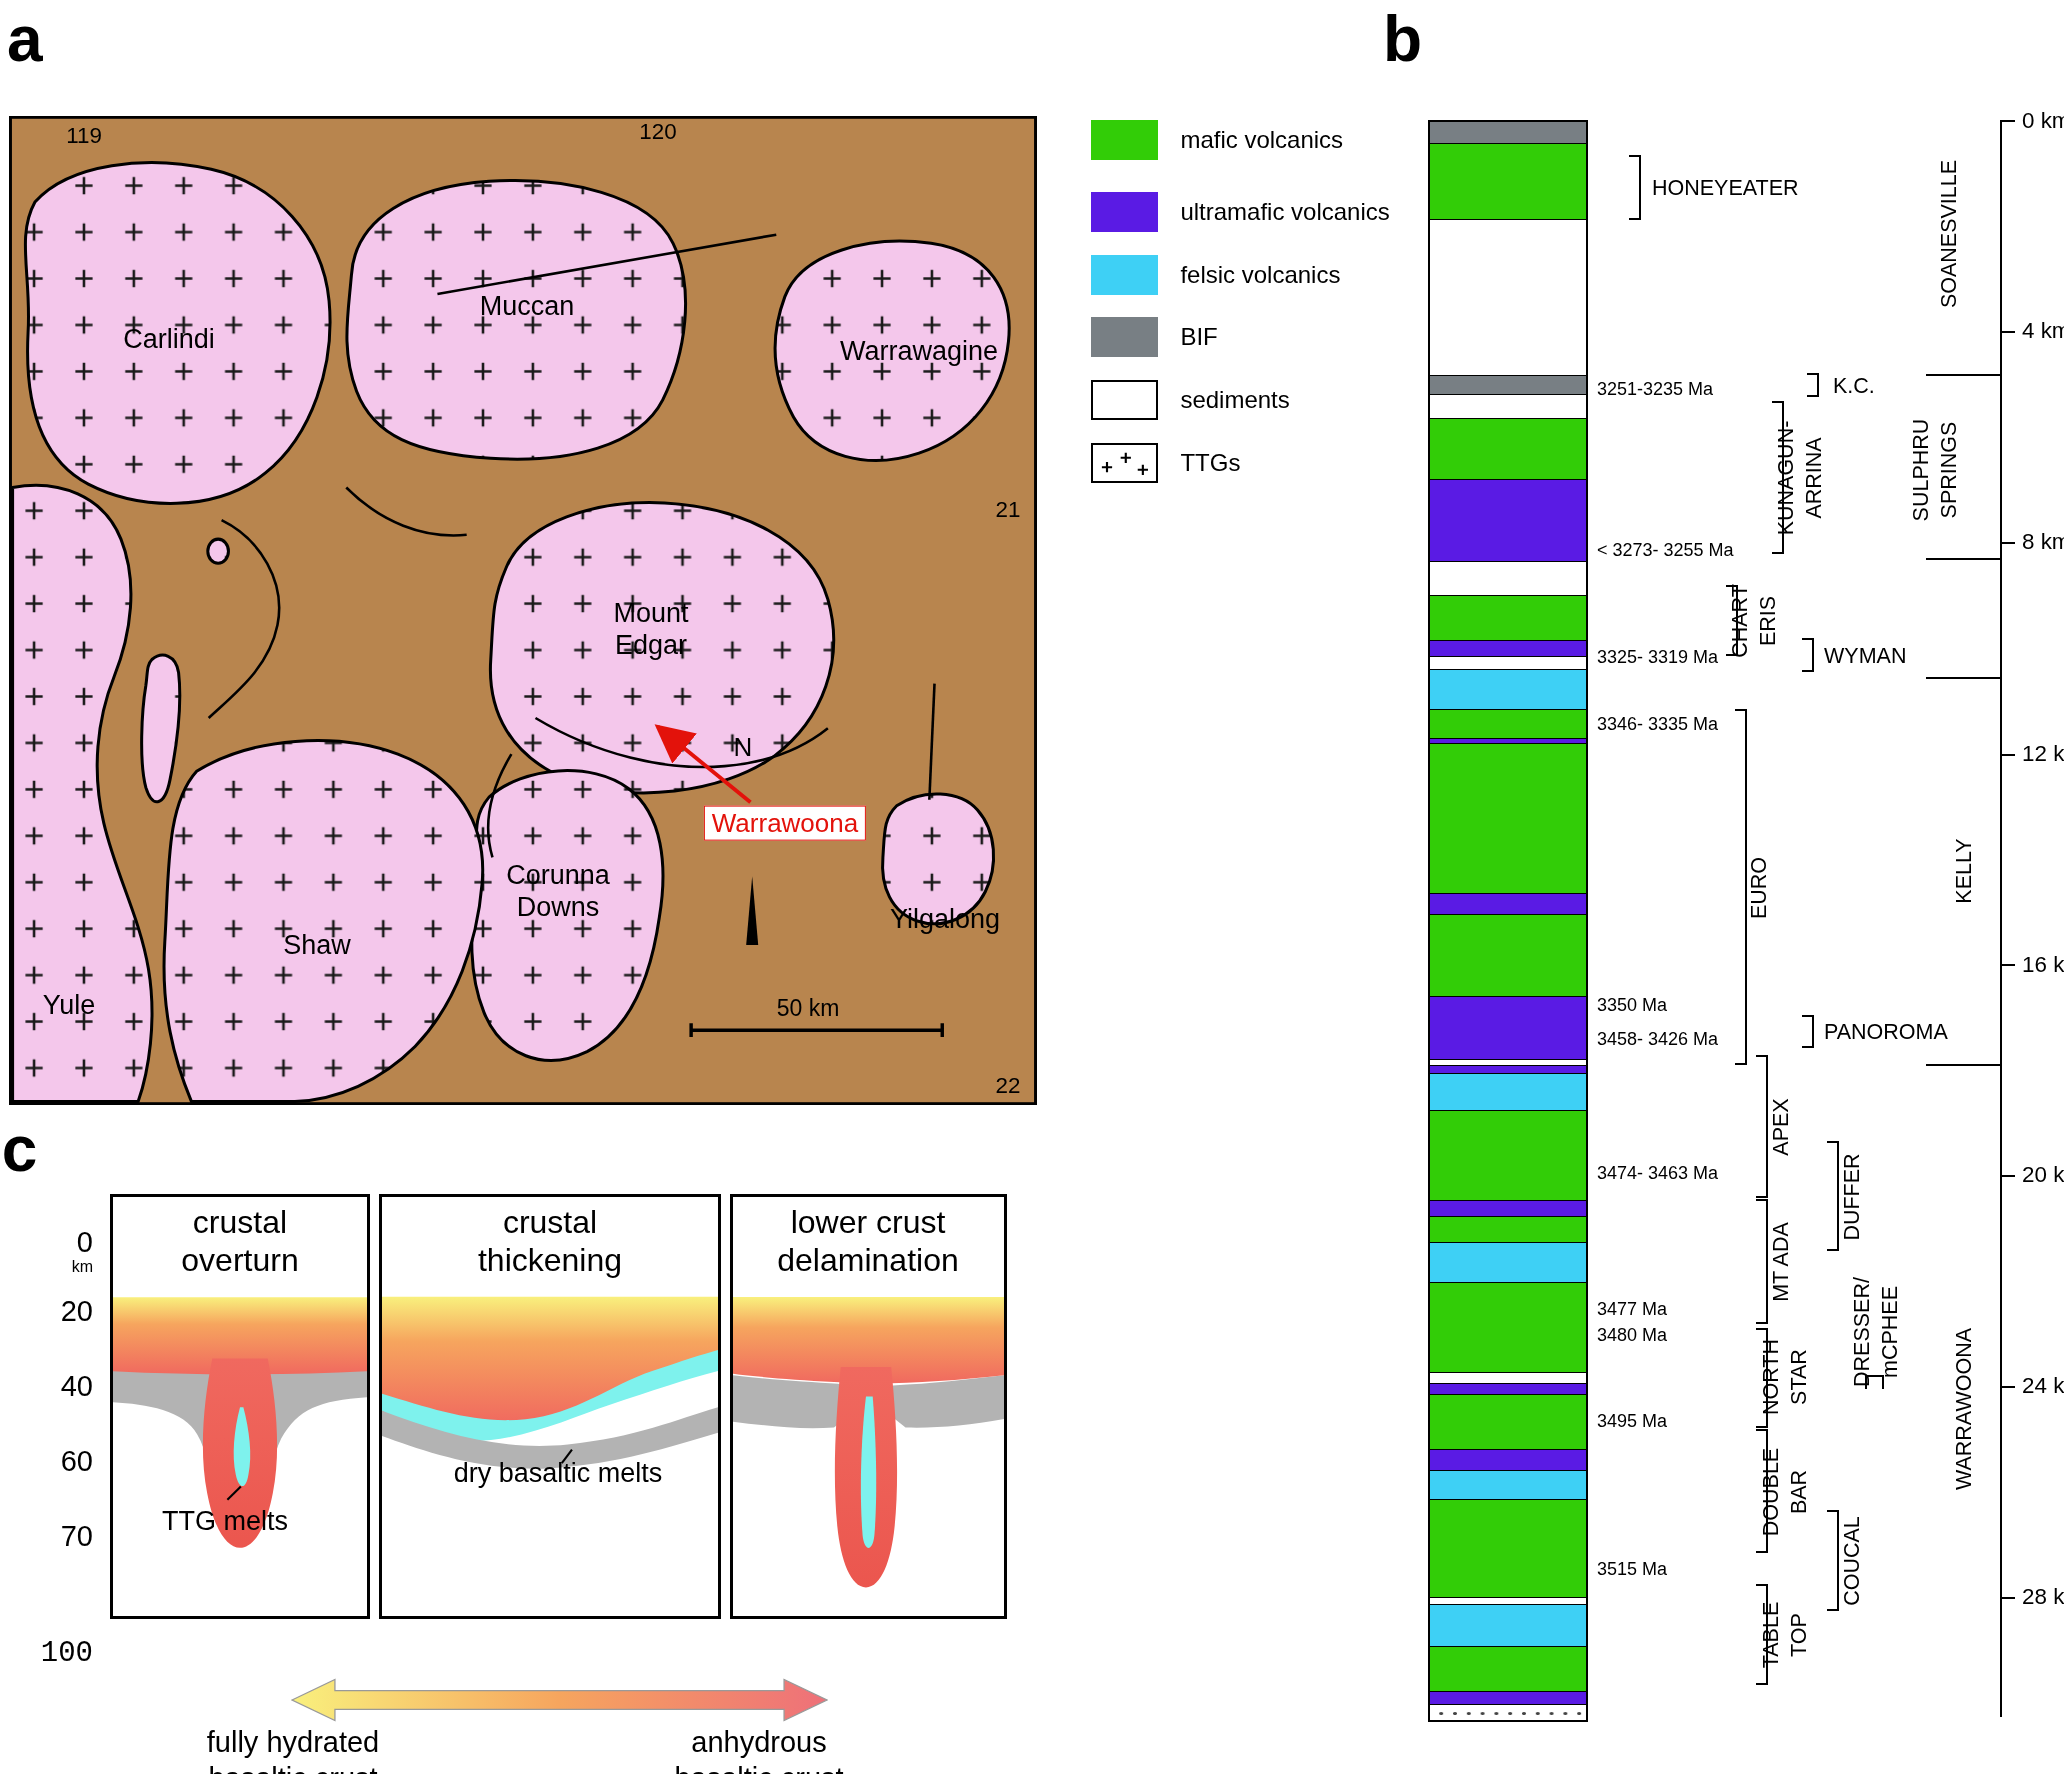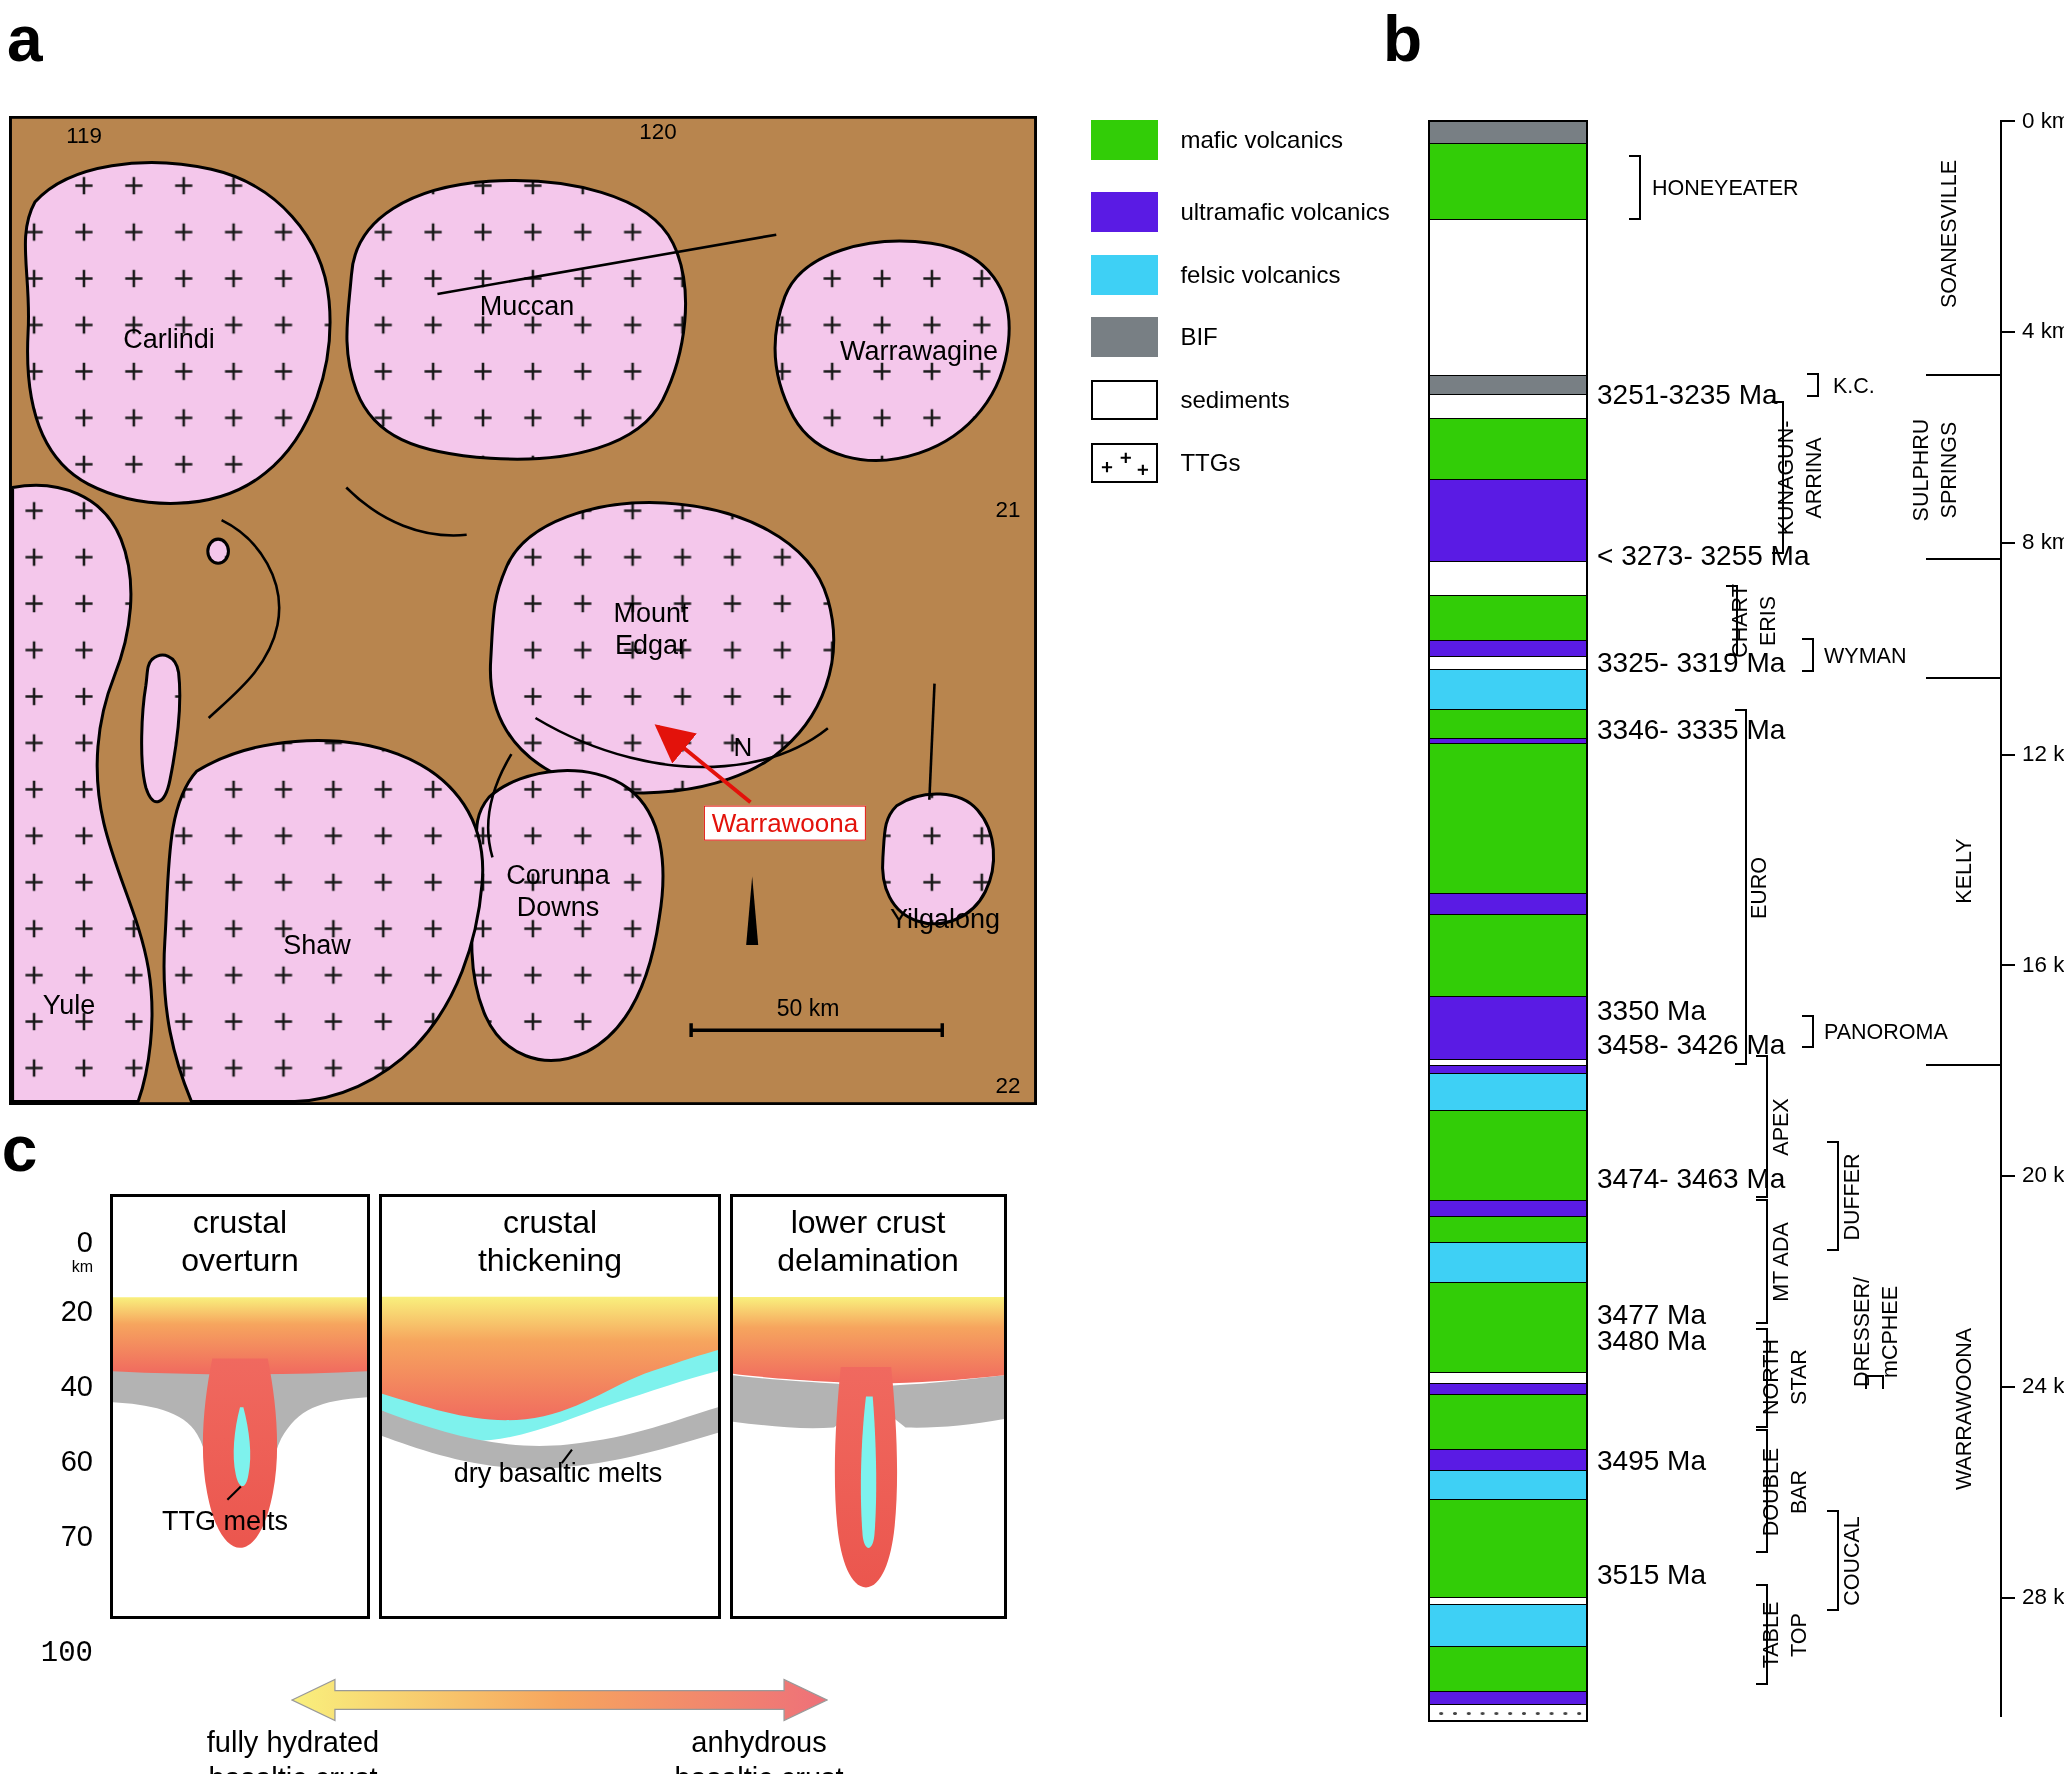--- a/index.html
+++ b/index.html
@@ -25,21 +25,21 @@
   .sw { width:67px; height:40px; flex:none; }
   .sw-border { border:2.2px solid #000; background:#fff; }
   .legend-row .lab { font-size:24px; white-space:nowrap; }
   
   #column { position:absolute; left:1428px; top:120px; width:160px; border:2.6px solid #000; background:#fff; }
   .cunit { width:100%; border-top:0.9px solid #000; }
   .cunit:first-child { border-top:none; }
   .cunit.dotted { background-image:radial-gradient(#444 1.7px, transparent 2.2px) !important;
                   background-size:13.8px 10.3px; background-position:4.3px 3.4px; }
   
-  .age { position:absolute; left:1597px; font-size:28px; white-space:nowrap; }
+  .age { position:absolute; left:1597px; font-size:18px; white-space:nowrap; }
   .flab { position:absolute; font-size:21.5px; white-space:nowrap; }
   .vlabel { position:absolute; transform:translate(-50%,-50%) rotate(-90deg);
             font-size:21.5px; white-space:pre-line; text-align:center; line-height:1.3; }
   .bracket { position:absolute; width:12px; border-top:2.6px solid #000; border-bottom:2.6px solid #000; border-right:2.6px solid #000; }
   .bracket-down { position:absolute; width:19px; height:13.8px; border:2.6px solid #000; border-bottom:none; }
   .gsep { position:absolute; left:1926px; width:76px; border-top:2.6px solid #000; }
   .axis { position:absolute; left:2000px; top:120px; height:1597px; border-left:2.6px solid #000; }
   .tick { position:absolute; left:2000px; width:14.6px; border-top:2.6px solid #000; }
   .dlab { position:absolute; left:2022px; font-size:22.4px; white-space:nowrap; }
   
@@ -194,21 +194,21 @@
 
   <div class="age" style="top:379px;">3251-3235 Ma</div>
   <div class="age" style="top:540px;">&lt; 3273- 3255 Ma</div>
   <div class="age" style="top:647px;">3325- 3319 Ma</div>
   <div class="age" style="top:714px;">3346- 3335 Ma</div>
   <div class="age" style="top:951px;margin-top:44px;">3350 Ma</div>
   <div class="age" style="top:1029px;">3458- 3426 Ma</div>
   <div class="age" style="top:1163px;">3474- 3463 Ma</div>
   <div class="age" style="top:1299px;">3477 Ma</div>
   <div class="age" style="top:1325px;">3480 Ma</div>
-  <div class="age" style="top:1411px;margin-top:34px;">3495 Ma</div>
+  <div class="age" style="top:1411px;">3495 Ma</div>
   <div class="age" style="top:1559px;">3515 Ma</div>
 
   <div class="bracket" style="left:1629px; top:155px; height:65px;"></div>
   <div class="bracket" style="left:1807px; top:373px; height:24px;"></div>
   <div class="bracket" style="left:1772px; top:401px; height:153px;"></div>
   <div class="bracket" style="left:1726px; top:585px; height:71px;"></div>
   <div class="bracket" style="left:1802px; top:638px; height:34px;"></div>
   <div class="bracket" style="left:1735px; top:709px; height:356px;"></div>
   <div class="bracket" style="left:1802px; top:1015px; height:33px;"></div>
   <div class="bracket" style="left:1756px; top:1055px; height:143px;"></div>

